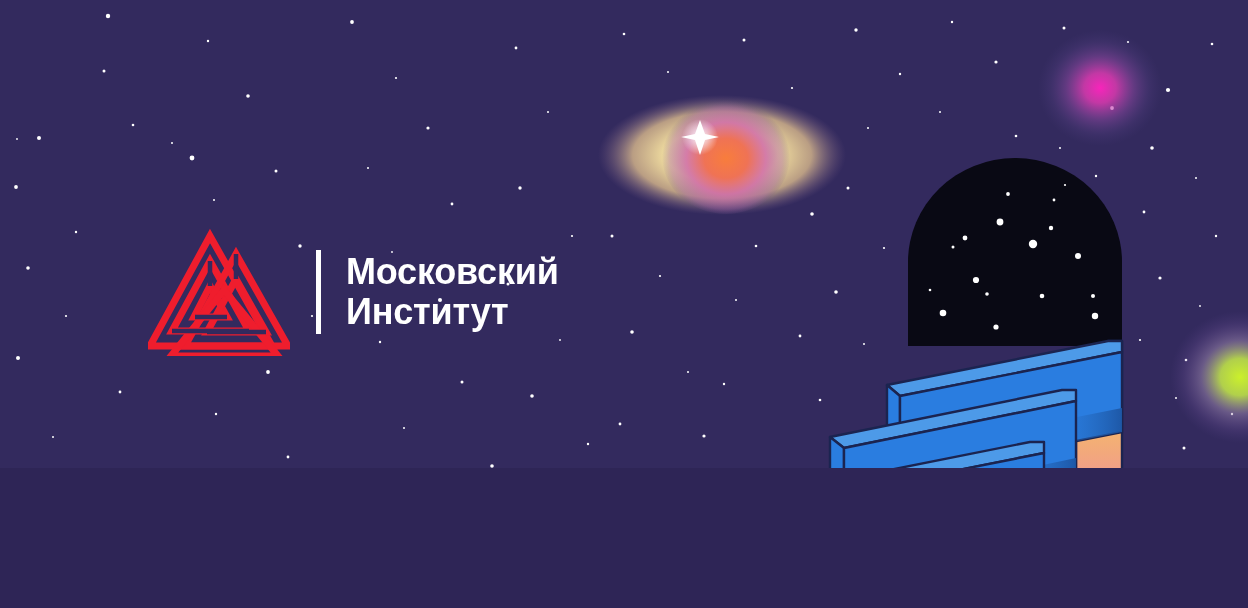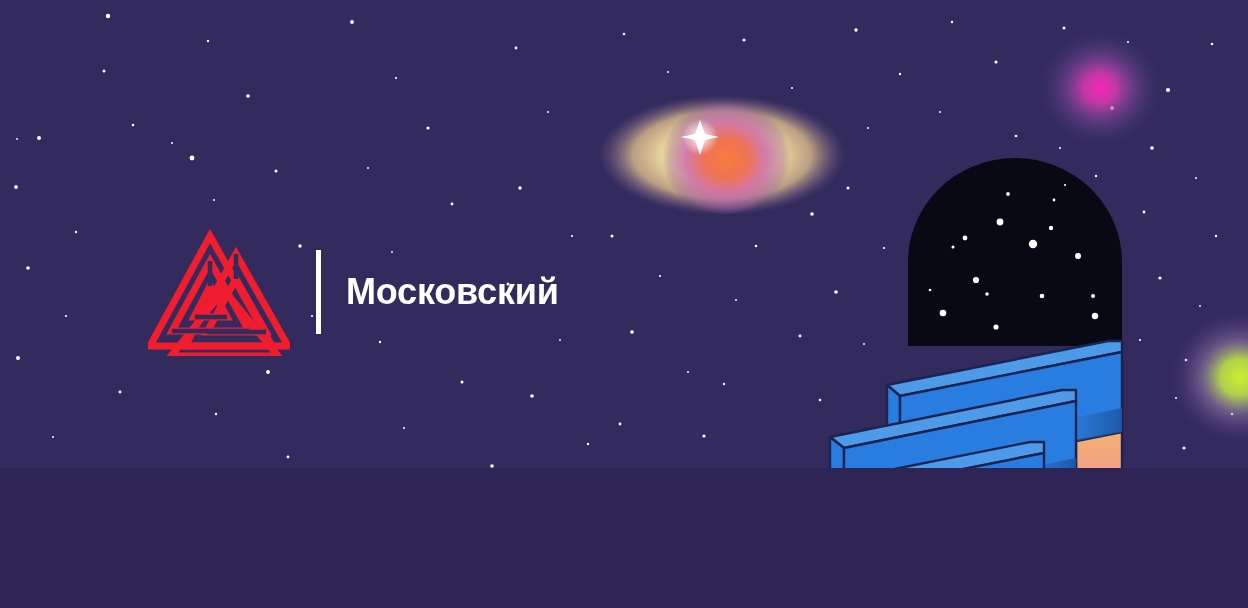--- a/index.html
+++ b/index.html
@@ -351,16 +351,17 @@
         <path d="M24 103 L101 103"></path>
         <path d="M62 58 L62 33"></path>
         <path d="M88 51 L88 26"></path>
       </g>
     </svg>
 
     <div id="brand-divider"></div>
 
     <div id="brand-name">
       <span class="line">Московский</span>
+      <span class="line">Институт</span>
     </div>
   </div>
 
 </div>
 
 </body></html>

